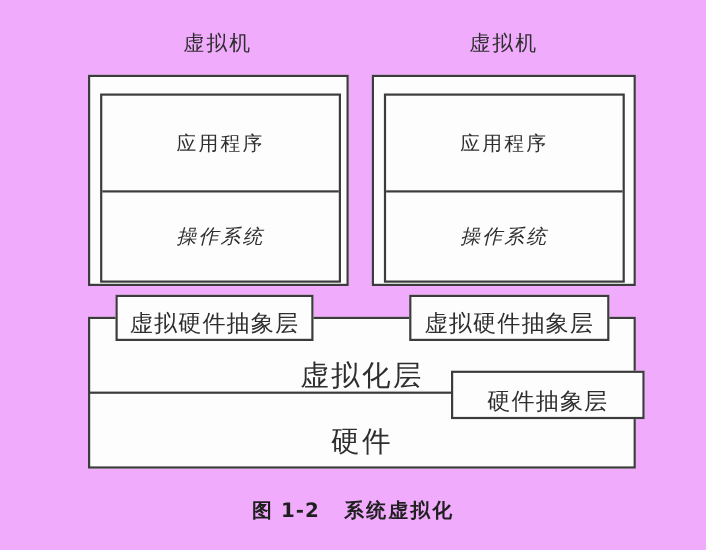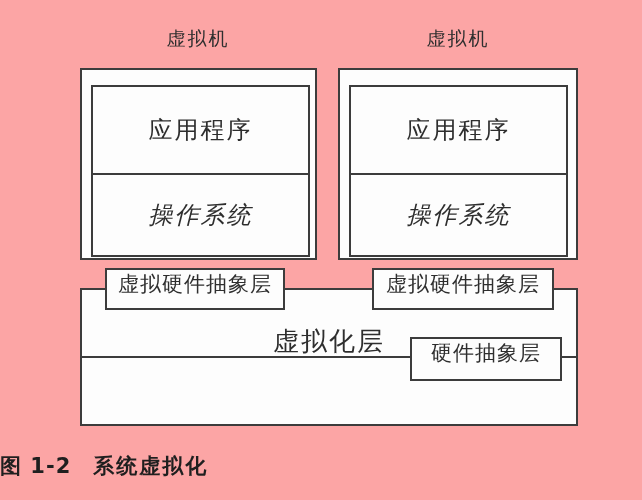--- a/index.html
+++ b/index.html
@@ -5,21 +5,21 @@
   html, body {
     margin: 0;
     padding: 0;
     background: #fdfdfd;
     font-family: "DejaVu Serif", "Liberation Serif", serif;
   }
   .canvas {
     position: relative;
     width: 642px;
     height: 500px;
-    background: #fca5a5;
+    background: #f0abfc;
     overflow: hidden;
     color: #2e2e2e;
   }
   .abs { position: absolute; box-sizing: border-box; }
 
   .vm-label {
     top: 26px;
     width: 140px;
     font-size: 19px;
     text-align: center;
@@ -46,21 +46,21 @@
     flex-direction: column;
     z-index: 2;
   }
   .vm-inner.left  { left: 91px;  width: 219px; }
   .vm-inner.right { left: 349px; width: 219px; }
 
   .vm-cell {
     display: flex;
     align-items: center;
     justify-content: center;
-    font-size: 24px;
+    font-size: 18px;
     letter-spacing: 2px;
   }
   .vm-cell.app {
     height: 86px;
     border-bottom: 2px solid #3c3c3c;
   }
   .vm-cell.os { flex: 1; font-style: italic; }
 
   .base-box {
     left: 80px;
@@ -77,47 +77,47 @@
     width: 498px;
     height: 2px;
     background: #3c3c3c;
     z-index: 2;
   }
 
   .small-box {
     border: 2px solid #3c3c3c;
     background: #fdfdfd;
     display: flex;
-    align-items: flex-start;
+    align-items: flex-end;
     justify-content: center;
     font-size: 21px;
     letter-spacing: 1px;
     z-index: 3;
   }
   .vhal.left  { left: 105px; top: 268px; width: 180px; height: 42px; }
   .vhal.right { left: 372px; top: 268px; width: 182px; height: 42px; }
-  .hal        { left: 410px; top: 337px; width: 152px; height: 44px; font-family: Liberation Serif, serif; }
+  .hal        { left: 410px; top: 337px; width: 176px; height: 44px; font-family: Liberation Serif, serif; }
 
   .layer-label {
     left: 80px;
     width: 498px;
     text-align: center;
     font-size: 26px;
     letter-spacing: 2px;
     z-index: 2;
   }
   .layer-label.virt { top: 324px; }
   .layer-label.hw   { top: 384px; }
 
   .caption {
     left: 0;
     top: 452px;
     width: 642px;
-    text-align: left;
-    font-size: 21px;
+    text-align: center;
+    font-size: 18px;
     font-weight: bold;
     font-family: "DejaVu Sans", "Liberation Sans", sans-serif;
     color: #1f1f1f;
   }
   .caption .num { margin-right: 22px; letter-spacing: 1px; }
   .caption .ttl { letter-spacing: 2px; }
 </style>
 </head>
 <body>
 
@@ -142,20 +142,21 @@
   <div class="abs base-divider"></div>
 
   <div class="abs small-box vhal left">
     <span>虚拟硬件抽象层</span>
   </div>
   <div class="abs small-box vhal right">
     <span>虚拟硬件抽象层</span>
   </div>
 
   <div class="abs layer-label virt">虚拟化层</div>
+  <div class="abs layer-label hw">硬件</div>
 
   <div class="abs small-box hal">
     <span>硬件抽象层</span>
   </div>
 
   <div class="abs caption">
     <span class="num">图 1-2</span><span class="ttl">系统虚拟化</span>
   </div>
 
 </div>

